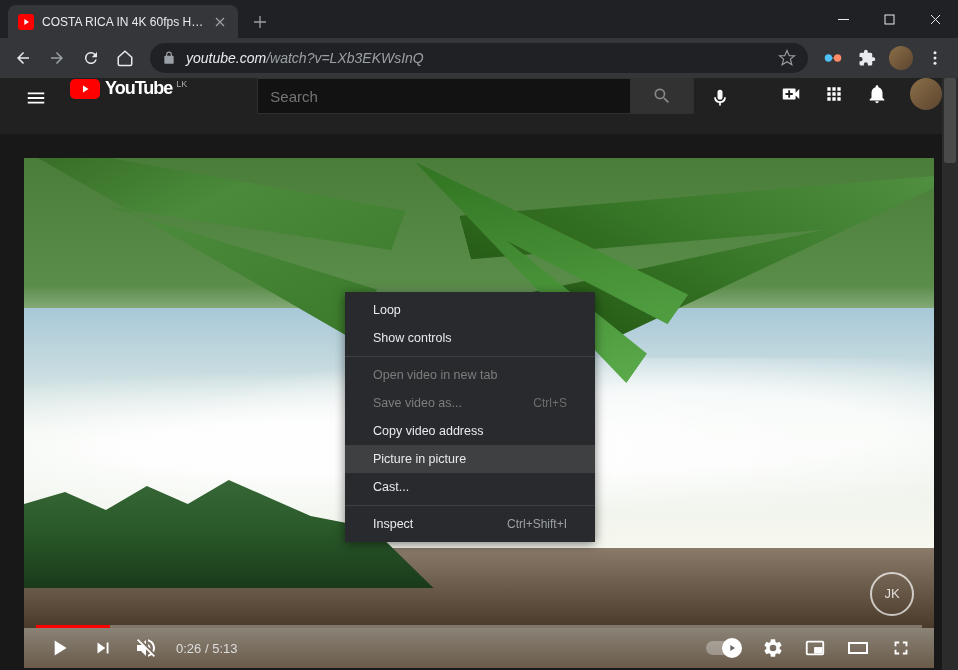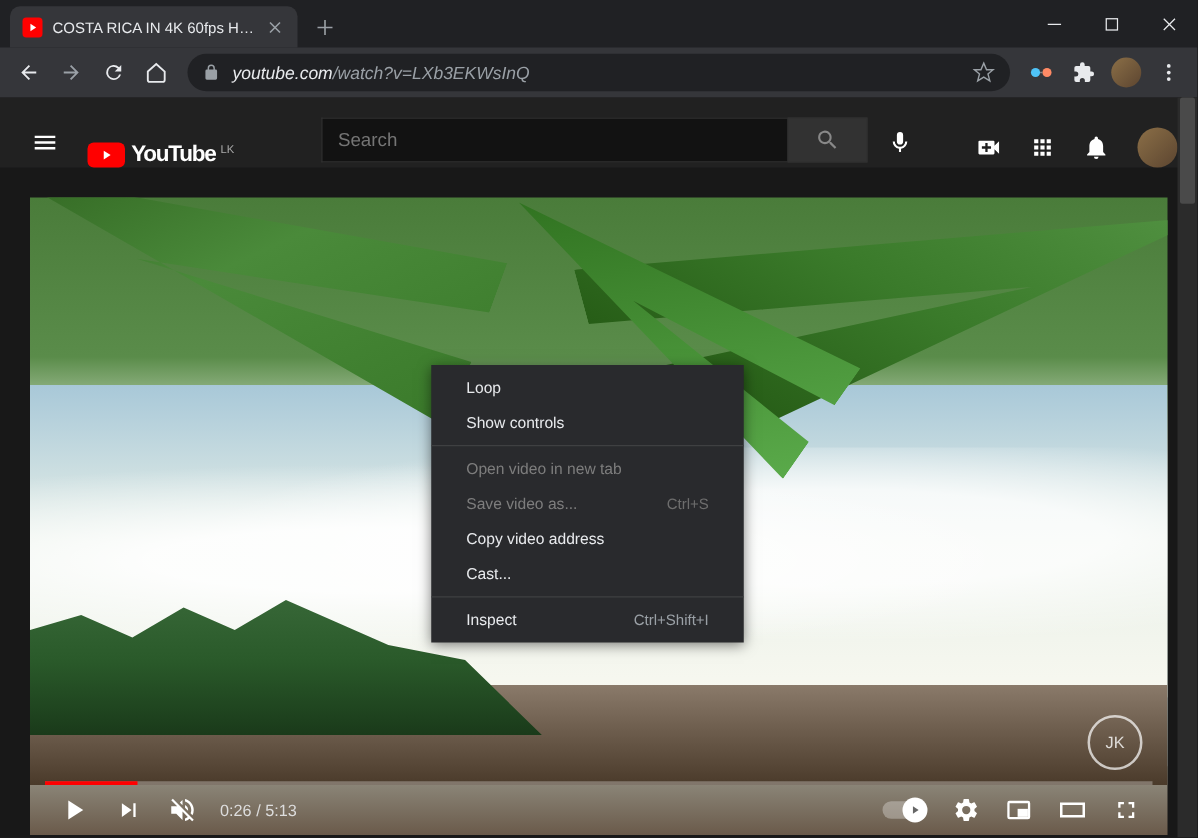--- a/index.html
+++ b/index.html
@@ -23,21 +23,21 @@
 .url-field { flex: 1; height: 30px; background: #202124; border-radius: 15px; display: flex; align-items: center; padding: 0 12px; margin: 0 8px; }
 .lock-icon { color: #9aa0a6; margin-right: 10px; display: flex; align-items: center; }
 .url-text { color: #e8eaed; font-size: 14px; flex: 1; }
 .url-text .domain { color: #e8eaed; }
 .url-text .path { color: #9aa0a6; }
 .star-btn { color: #9aa0a6; display: flex; align-items: center; cursor: pointer; }
 .ext-icon { width: 28px; height: 28px; display: flex; align-items: center; justify-content: center; margin: 0 3px; cursor: pointer; border-radius: 50%; }
 .avatar-sm { width: 24px; height: 24px; border-radius: 50%; background: linear-gradient(135deg, #8b6f47, #5c4530); }
 
 
-.yt-header { height: 56px; background: #212121; display: flex; align-items: flex-end; padding: 0 16px; }
+.yt-header { height: 56px; background: #212121; display: flex; align-items: flex-start; padding: 0 16px; }
 .hamburger { width: 40px; height: 40px; display: flex; align-items: center; justify-content: center; color: #fff; cursor: pointer; margin-right: 14px; }
 .yt-logo { display: flex; align-items: center; cursor: pointer; }
 .yt-logo-icon { width: 30px; height: 20px; background: #f00; border-radius: 5px; display: flex; align-items: center; justify-content: center; margin-right: 5px; }
 .yt-logo-text { color: #fff; font-size: 18px; font-weight: bold; letter-spacing: -1px; }
 .yt-logo-lk { color: #aaa; font-size: 9px; margin-left: 4px; margin-top: -10px; }
 .search-wrap { flex: 1; display: flex; margin: 0 40px 0 70px; max-width: 640px; }
 .search-input { flex: 1; height: 36px; background: #121212; border: 1px solid #303030; border-right: none; color: #aaa; font-size: 15px; padding: 4px 12px; outline: none; }
 .search-btn { width: 64px; height: 36px; background: #323232; border: 1px solid #303030; display: flex; align-items: center; justify-content: center; color: #888; cursor: pointer; }
 .mic-btn { width: 40px; height: 40px; display: flex; align-items: center; justify-content: center; color: #fff; cursor: pointer; margin-left: 6px; }
 .yt-right { display: flex; align-items: center; gap: 22px; margin-left: auto; }
@@ -322,20 +322,23 @@
   <div class="ctx-item disabled">
       <span>Open video in new tab</span>
     </div>
   <div class="ctx-item disabled">
       <span>Save video as...</span>
       <span class="ctx-shortcut">Ctrl+S</span>
     </div>
   <div class="ctx-item">
       <span>Copy video address</span>
     </div>
+  <div class="ctx-item hover">
+      <span>Picture in picture</span>
+    </div>
   <div class="ctx-item">
       <span>Cast...</span>
     </div>
   <div class="ctx-sep"></div>
   <div class="ctx-item">
       <span>Inspect</span>
       <span class="ctx-shortcut">Ctrl+Shift+I</span>
     </div>
 </div>
 

